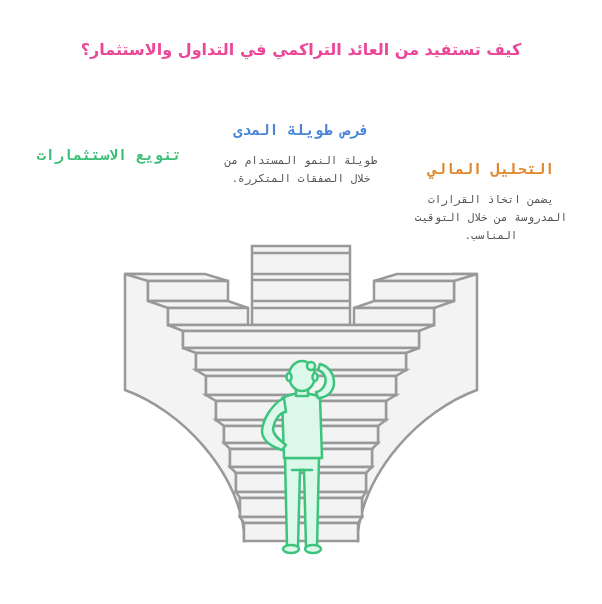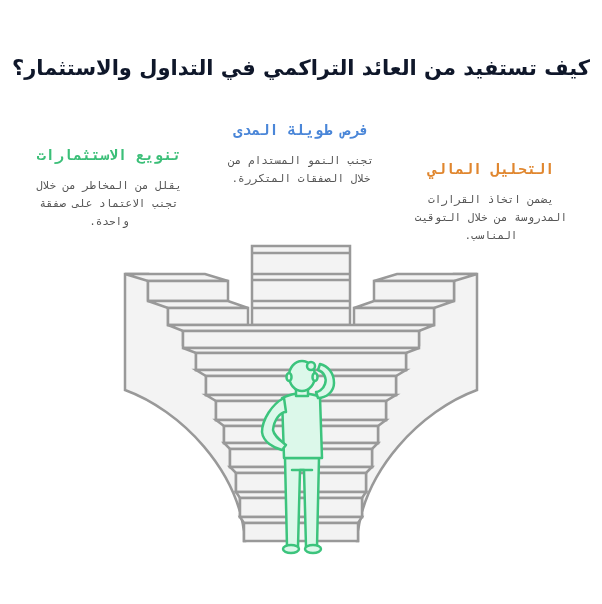--- a/index.html
+++ b/index.html
@@ -1,38 +1,37 @@
 <!DOCTYPE html>
 <html><head>
 <meta charset="utf-8">
 <style>
   html, body { margin: 0; padding: 0; background: #ffffff; }
   body { width: 602px; height: 604px; position: relative; overflow: hidden; font-family: "DejaVu Sans", "Liberation Sans", sans-serif; }
-  .title { position: absolute; top: 56px; left: 0; width: 602px; text-align: center; font-size: 21px; font-weight: bold; color: #0f172a; direction: rtl; }
+  .title { position: absolute; top: 40px; left: 0; width: 602px; text-align: center; font-size: 16px; font-weight: bold; color: #ec4899; direction: rtl; }
   .col { position: absolute; width: 170px; text-align: center; direction: rtl; font-family: Liberation Mono, monospace; }
   .col h2 { margin: 0; font-size: 15px; font-weight: bold; }
   .col p { margin: 12px 0 0 0; font-size: 11px; line-height: 18px; color: #555555; }
   #col-left { left: 24px; top: 146px; text-align: center; }
   #col-center { left: 216px; top: 121px; }
   #col-right { left: 406px; top: 160px; }
   svg.illus { position: absolute; left: 0; top: 0; }
 </style>
 </head>
 <body>
 
 <div class="title">كيف تستفيد من العائد التراكمي في التداول والاستثمار؟</div>
 
 <div class="col" id="col-left">
   <h2 style="color:#3bbf78">تنويع الاستثمارات</h2>
-  <p>يقلل من المخاطر من خلال تجنب الاعتماد على صفقة واحدة.</p>
 </div>
 
 <div class="col" id="col-center">
   <h2 style="color:#4a86d8">فرص طويلة المدى</h2>
-  <p>تجنب النمو المستدام من خلال الصفقات المتكررة.</p>
+  <p>طويلة النمو المستدام من خلال الصفقات المتكررة.</p>
 </div>
 
 <div class="col" id="col-right">
   <h2 style="color:#e0862e">التحليل المالي</h2>
   <p>يضمن اتخاذ القرارات المدروسة من خلال التوقيت المناسب.</p>
 </div>
 
 <svg class="illus" width="602" height="604" viewBox="0 0 602 604">
   <g stroke="#999999" stroke-width="2.5" fill="#f3f3f3" stroke-linejoin="miter">
 

